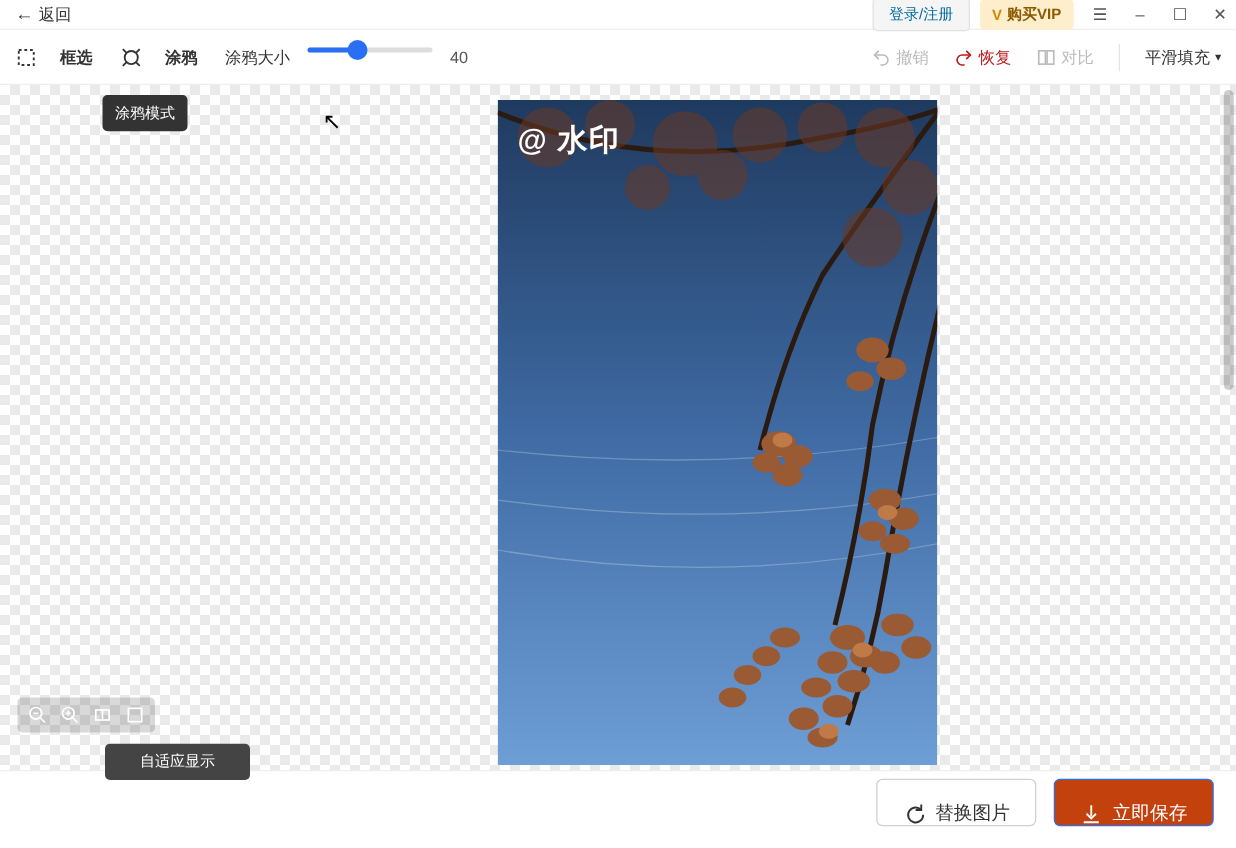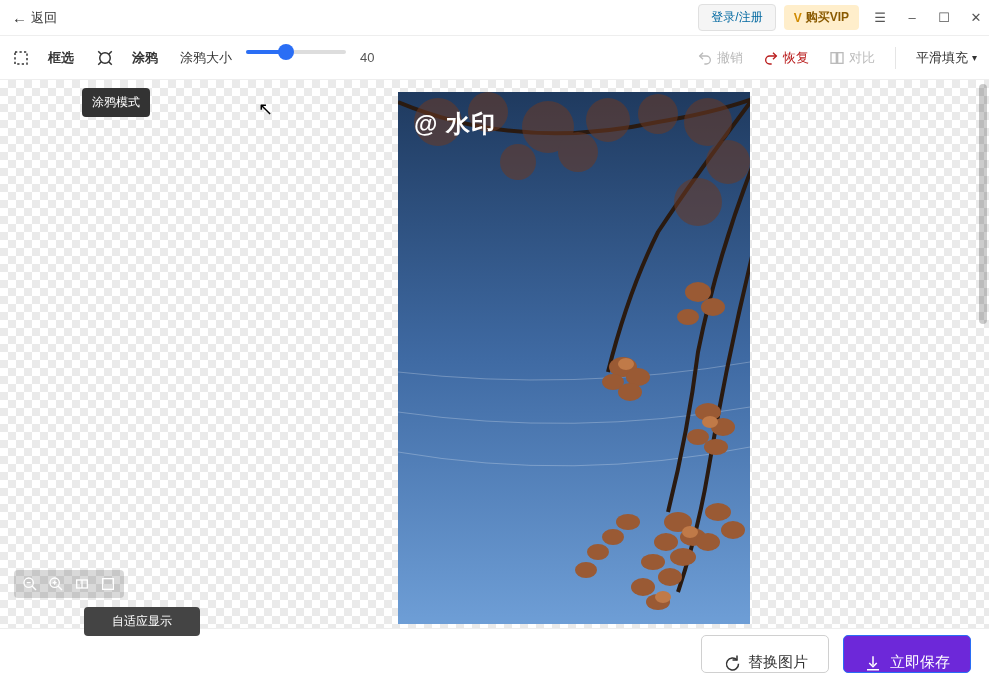--- a/index.html
+++ b/index.html
@@ -1,20 +1,20 @@
 <!DOCTYPE html>
 <html><head>
 <meta charset="utf-8">
 <style>
   * { box-sizing: border-box; margin: 0; padding: 0; font-family: "Microsoft YaHei", sans-serif; }
   html, body { width: 989px; height: 678px; overflow: hidden; background: #fff; }
 
   
   .hdr {
-    height: 36px; display: flex; align-items: center; padding: 0 6px;
+    height: 24px; display: flex; align-items: center; padding: 0 6px;
     border-bottom: 1px solid #eee; font-size: 13px; color: #333;
     user-select: none;
   }
   .hdr .back { display: flex; align-items: center; gap: 4px; cursor: pointer; padding: 4px 6px; }
   .hdr .spacer { flex: 1; }
   .hdr .login-btn {
     background: #f5f5f5; border: 1px solid #e0e0e0; border-radius: 4px;
     padding: 4px 12px; cursor: pointer; font-size: 12px; color: #0369a1;
   }
   .hdr .vip-btn {
@@ -108,21 +108,21 @@
   
   .footer {
     height: 50px; display: flex; align-items: center; justify-content: flex-end;
     padding: 0 18px; gap: 14px; border-top: 1px solid #eee; background:#fff;
   }
   .footer .btn {
     display: inline-flex; align-items: flex-end; gap: 8px; height: 38px;
     padding: 0 20px; border-radius: 5px; font-size: 15px; cursor: pointer;
     border: 1px solid #d0d0d0; background: #fff; color: #333;
   }
-  .footer .btn.primary { background: #6d28d9; color: #fff; border-color: #2a6ef5; }
+  .footer .btn.primary { background: #c2410c; color: #fff; border-color: #2a6ef5; }
   .footer .btn svg { width: 18px; height: 18px; }
 </style>
 </head>
 <body>
 
 <div class="hdr">
   <div class="back">
     <span class="arrow-left"></span>
     <span>返回</span>
   </div>

